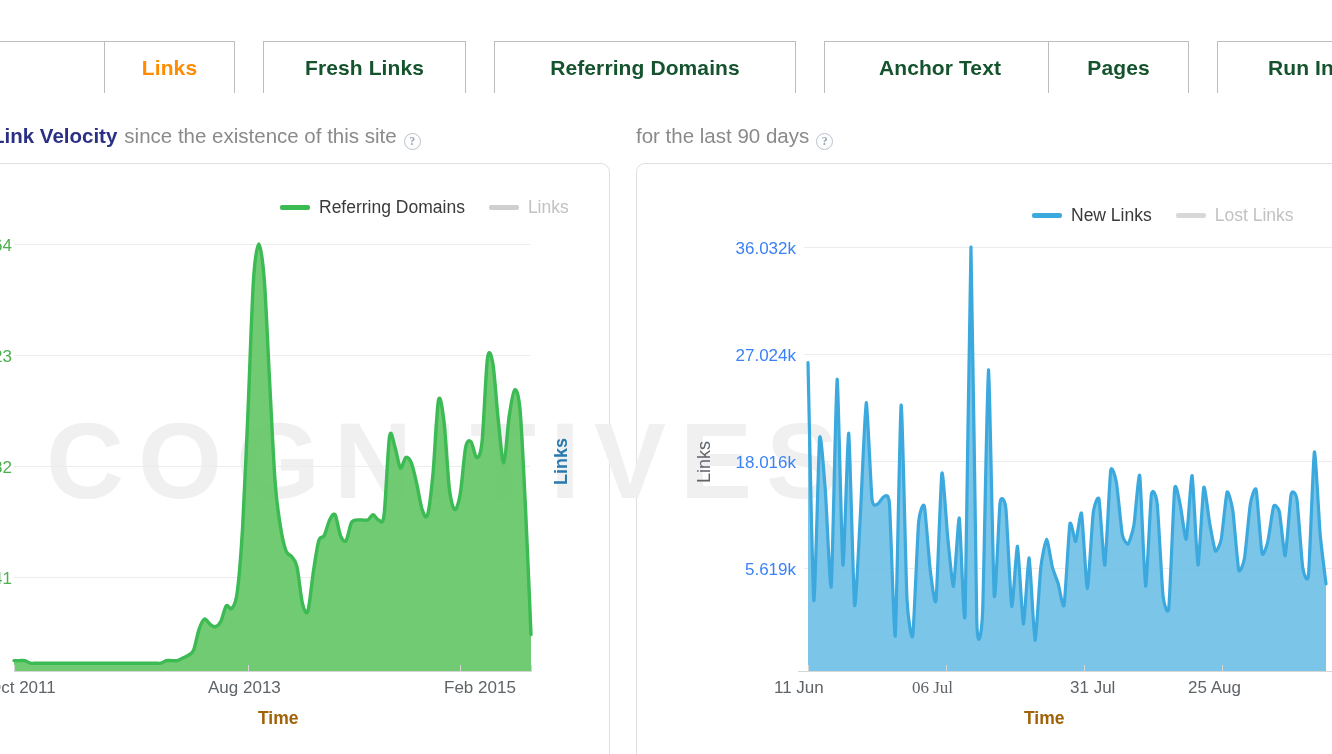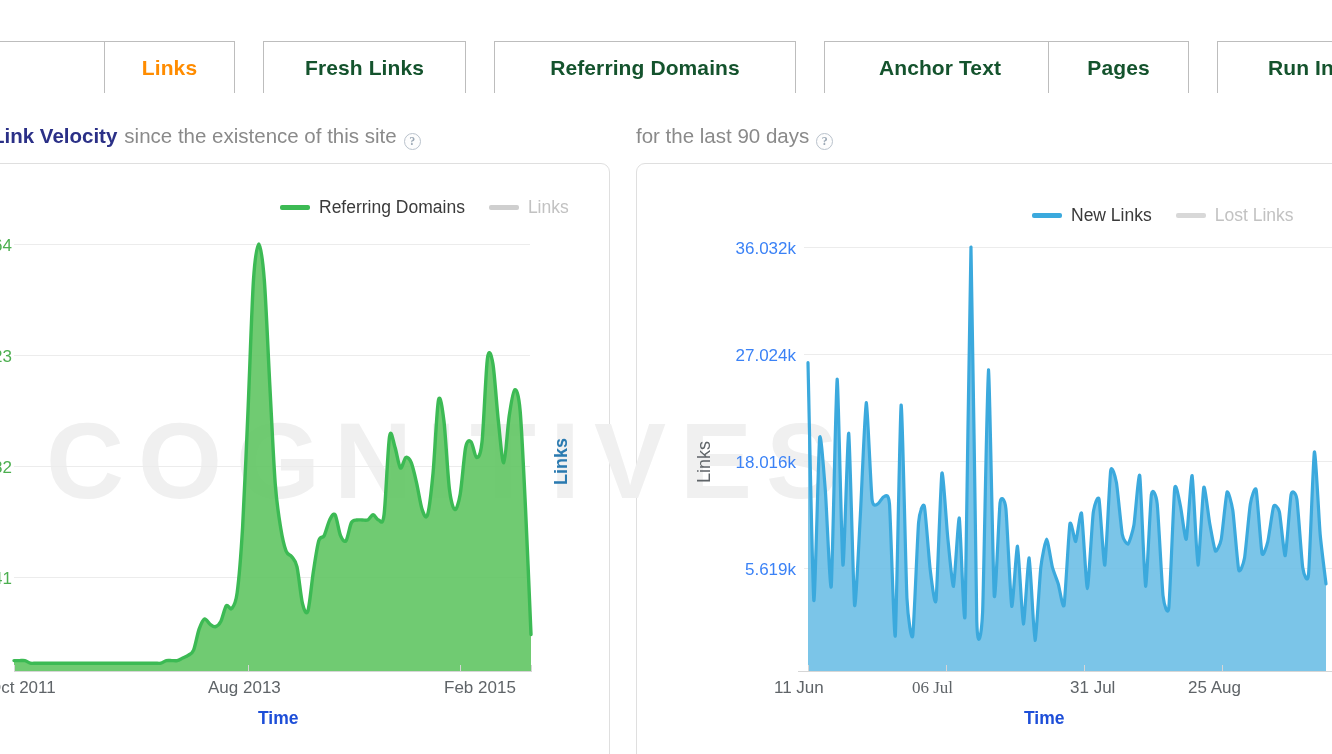--- a/index.html
+++ b/index.html
@@ -143,21 +143,21 @@
   .xlabel-tick {
     position: absolute;
     font-size: 17px;
     color: #5f6468;
     white-space: nowrap;
   }
   .axis-title {
     position: absolute;
     font-size: 17.5px;
     font-weight: bold;
-    color: #1d4ed8;
+    color: #a16207;
     white-space: nowrap;
   }
   .axis-title-v {
     position: absolute;
     font-size: 18px;
     color: #5f6468;
     white-space: nowrap;
     transform: rotate(-90deg);
     transform-origin: left top;
   }

